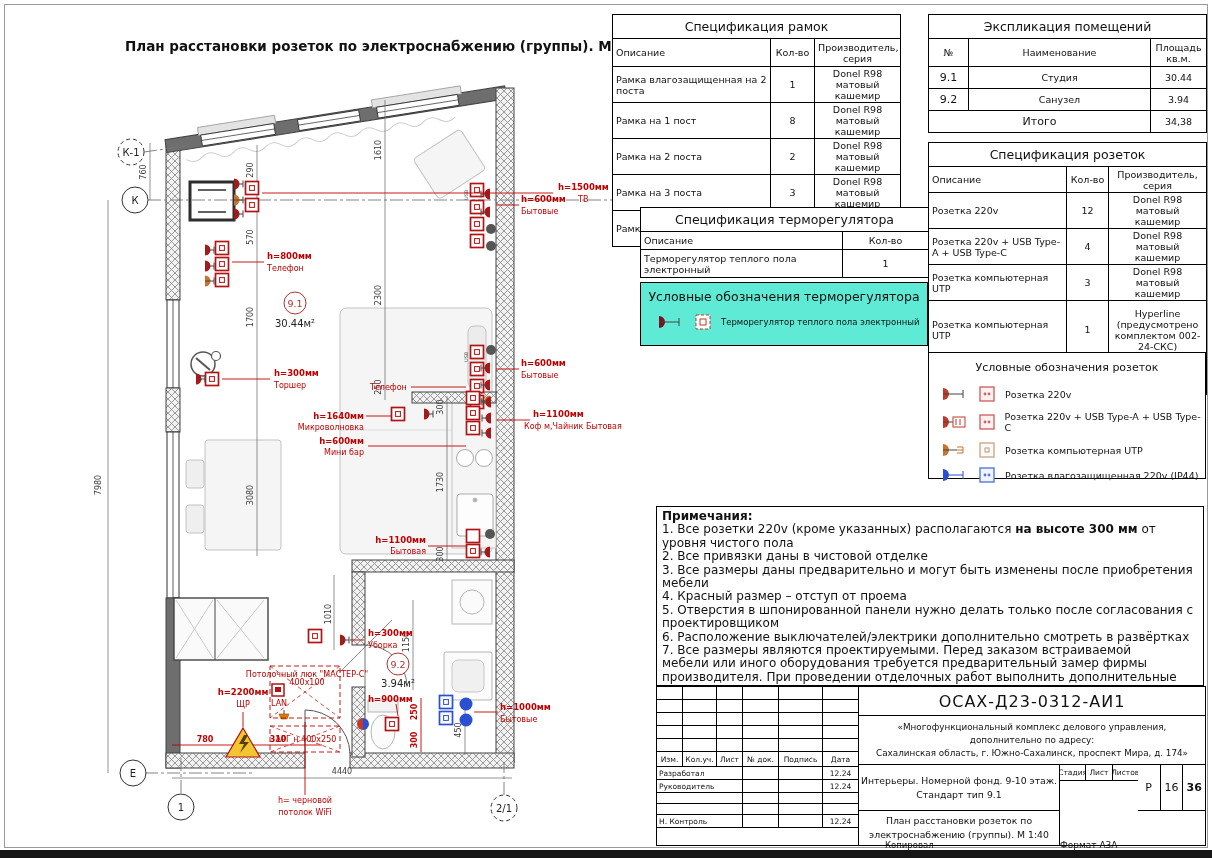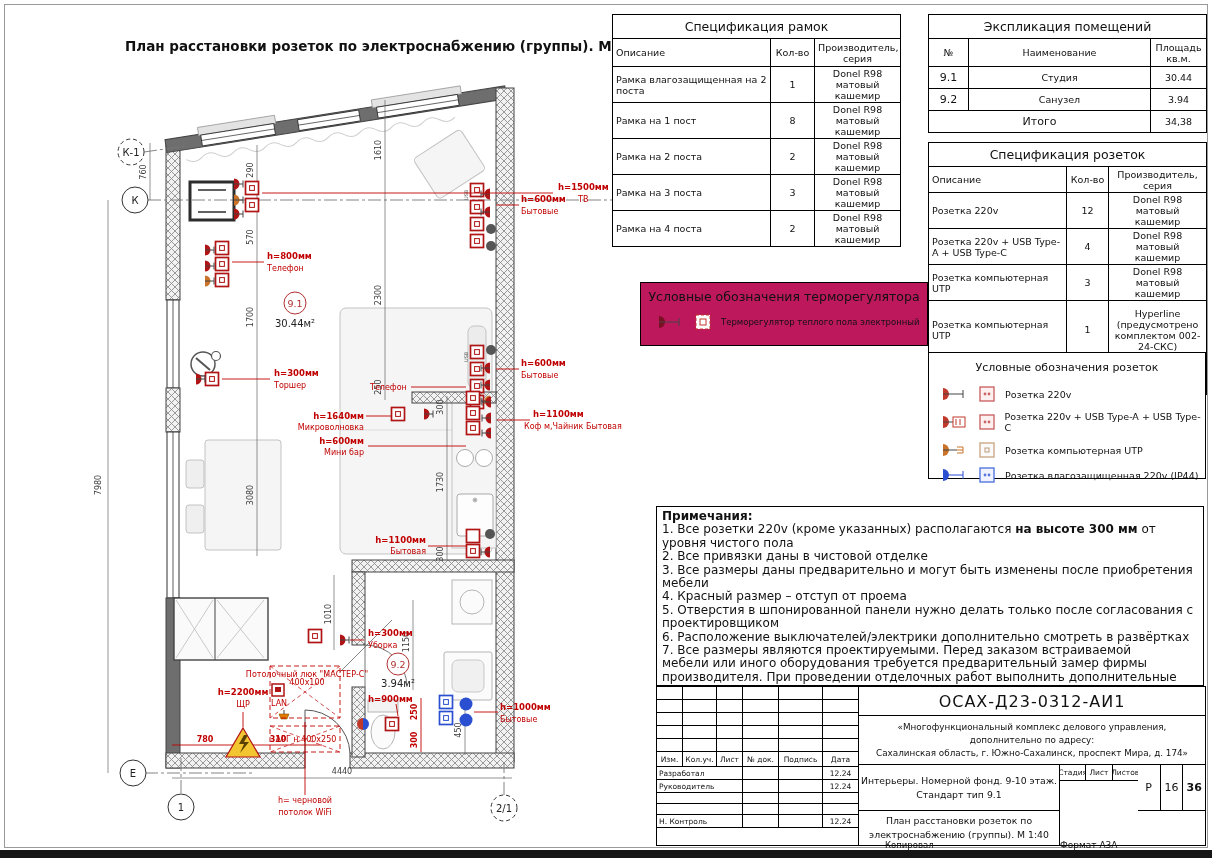--- a/index.html
+++ b/index.html
@@ -378,22 +378,41 @@
           <td class="c">Donel R98 матовый кашемир</td>
         </tr>
   <tr style="height:26px">
           <td>Рамка на 4 поста</td>
           <td class="c">2</td>
           <td class="c">Donel R98 матовый кашемир</td>
         </tr>
 </tbody>
     </table>
 
-
-<div class="abs" style="left:640px;top:282px;width:286px;height:62px;border:1px solid #000;z-index:2;background:#be185d;">
+<table class="tbl abs" style="left:640px;top:207px;width:288px;z-index:2;">
+  <colgroup>
+        <col style="width:202px">
+        <col style="width:86px">
+      </colgroup>
+  <tbody>
+        <tr>
+          <td class="tt" colspan="2">Спецификация терморегулятора</td>
+        </tr>
+  <tr style="height:18px">
+          <td>Описание</td>
+          <td class="hd">Кол-во</td>
+        </tr>
+  <tr style="height:28px">
+          <td>Терморегулятор теплого пола электронный</td>
+          <td class="c">1</td>
+        </tr>
+</tbody>
+    </table>
+
+<div class="abs" style="left:640px;top:282px;width:286px;height:62px;border:1px solid #000;z-index:2;background:#5eead4;">
   <div class="legend-title" style="margin-top:6px;">Условные обозначения терморегулятора</div>
   <div class="litem" style="margin:10px 0 0 14px;">
     <svg width="30" height="14">
           <path d="M4 1 A6 6 0 0 1 4 13 Z" fill="#7a1022"></path>
           <line x1="4" y1="7" x2="24" y2="7" stroke="#444"></line>
           <line x1="24" y1="3" x2="24" y2="11" stroke="#444"></line>
         </svg>
     <svg width="16" height="16">
           <rect x="1" y="1" width="14" height="14" fill="#fff" stroke="#c0392b" stroke-dasharray="3 2"></rect>
           <rect x="5" y="5" width="6" height="6" fill="none" stroke="#c0392b"></rect>

